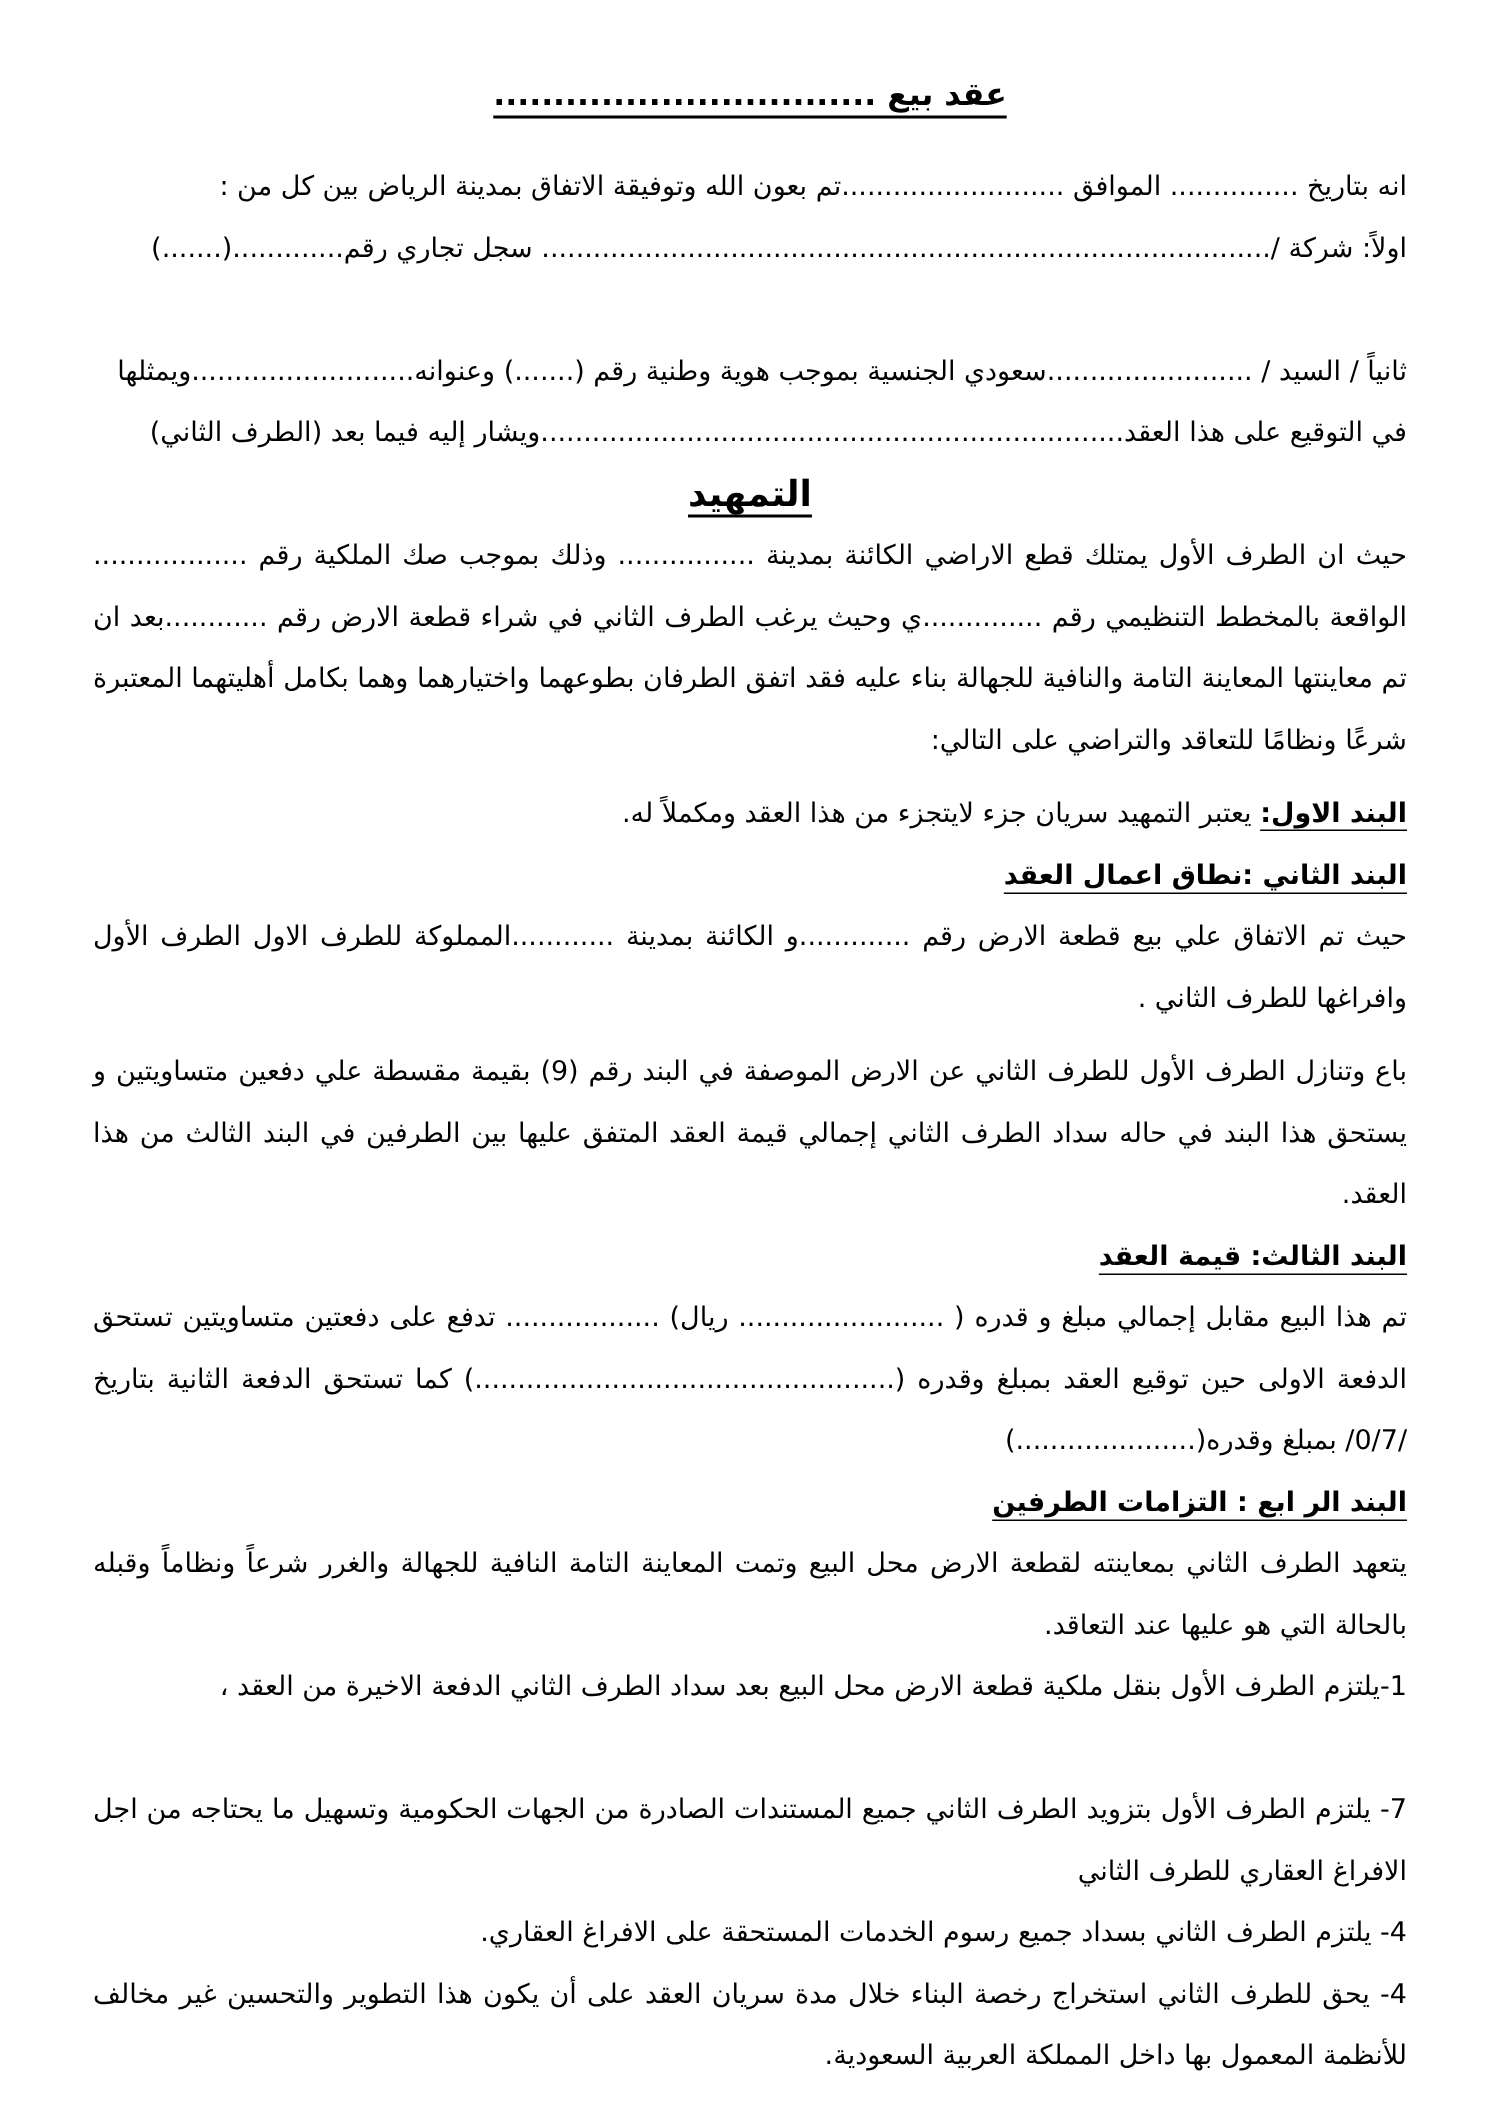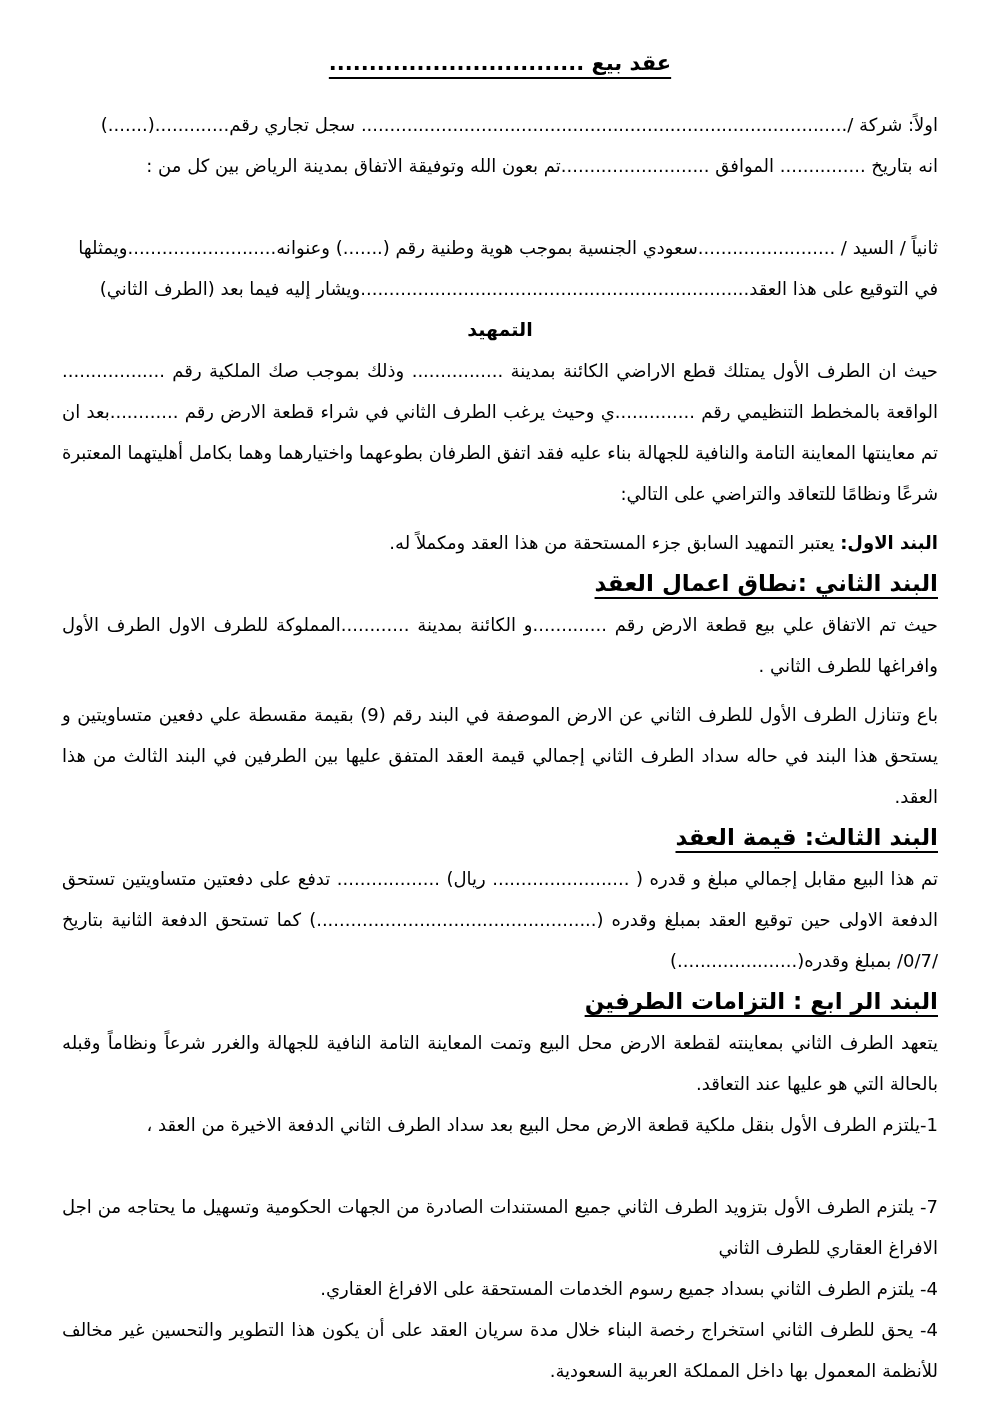--- a/index.html
+++ b/index.html
@@ -28,61 +28,63 @@
   }
   .line, .para {
     font-size: 18px;
     line-height: 41px;
   }
   .para { text-align: justify; }
   .line { text-align: right; }
   .center-heading {
     text-align: center;
     font-weight: bold;
-    font-size: 19px;
+    font-size: 24px;
+    text-decoration: underline;
     text-underline-offset: 6px;
     line-height: 41px;
   }
   .clause-heading {
     text-align: right;
     font-weight: bold;
-    font-size: 23px;
+    font-size: 18px;
     text-decoration: underline;
     text-underline-offset: 6px;
     line-height: 41px;
   }
   .clause-label {
     font-weight: bold;
+    text-decoration: underline;
     text-underline-offset: 5px;
   }
   .spacer { height: 41px; }
   .spacer-sm { height: 8px; }
 </style>
 </head>
 <body>
 
 <div class="page">
 
   <h1 class="title">عقد بيع ................................</h1>
 
+  <div class="line">انه بتاريخ ............... الموافق ..........................تم بعون الله وتوفيقة الاتفاق بمدينة الرياض بين كل من :</div>
   <div class="line">اولاً: شركة /.....................................................................................    سجل تجاري رقم.............(.......)</div>
-  <div class="line">انه بتاريخ ............... الموافق ..........................تم بعون الله وتوفيقة الاتفاق بمدينة الرياض بين كل من :</div>
 
   <div class="spacer"></div>
 
   <div class="line">ثانياً / السيد / ........................سعودي الجنسية بموجب هوية وطنية رقم (.......) وعنوانه..........................ويمثلها</div>
   <div class="line">في التوقيع على هذا العقد....................................................................ويشار إليه فيما بعد (الطرف الثاني)</div>
 
   <h2 class="center-heading">التمهيد</h2>
 
   <p class="para">حيث ان الطرف الأول يمتلك قطع الاراضي الكائنة بمدينة ................ وذلك بموجب صك الملكية رقم .................. الواقعة بالمخطط التنظيمي رقم ..............ي وحيث يرغب الطرف الثاني في شراء قطعة الارض رقم ............بعد ان تم معاينتها المعاينة التامة والنافية للجهالة بناء عليه فقد اتفق الطرفان بطوعهما واختيارهما وهما بكامل أهليتهما المعتبرة شرعًا ونظامًا للتعاقد والتراضي على التالي:</p>
 
   <div class="spacer-sm"></div>
 
-  <p class="para"><span class="clause-label">البند الاول:</span><span> يعتبر التمهيد السابق جزء المستحقة من هذا العقد ومكملاً له.</span></p>
+  <p class="para"><span class="clause-label">البند الاول:</span><span> يعتبر التمهيد سريان جزء لايتجزء من هذا العقد ومكملاً له.</span></p>
 
   <h2 class="clause-heading">البند الثاني :نطاق اعمال العقد</h2>
 
   <p class="para">حيث تم الاتفاق علي بيع قطعة الارض رقم .............و الكائنة بمدينة ............المملوكة للطرف الاول الطرف الأول وافراغها للطرف الثاني .</p>
 
   <div class="spacer-sm"></div>
 
   <p class="para">باع وتنازل الطرف الأول للطرف الثاني عن الارض الموصفة في البند رقم (9) بقيمة مقسطة علي دفعين متساويتين  و يستحق هذا البند في حاله  سداد الطرف الثاني  إجمالي قيمة العقد  المتفق عليها بين الطرفين في البند الثالث من هذا العقد.</p>
 
   <h2 class="clause-heading">البند الثالث: قيمة العقد</h2>

